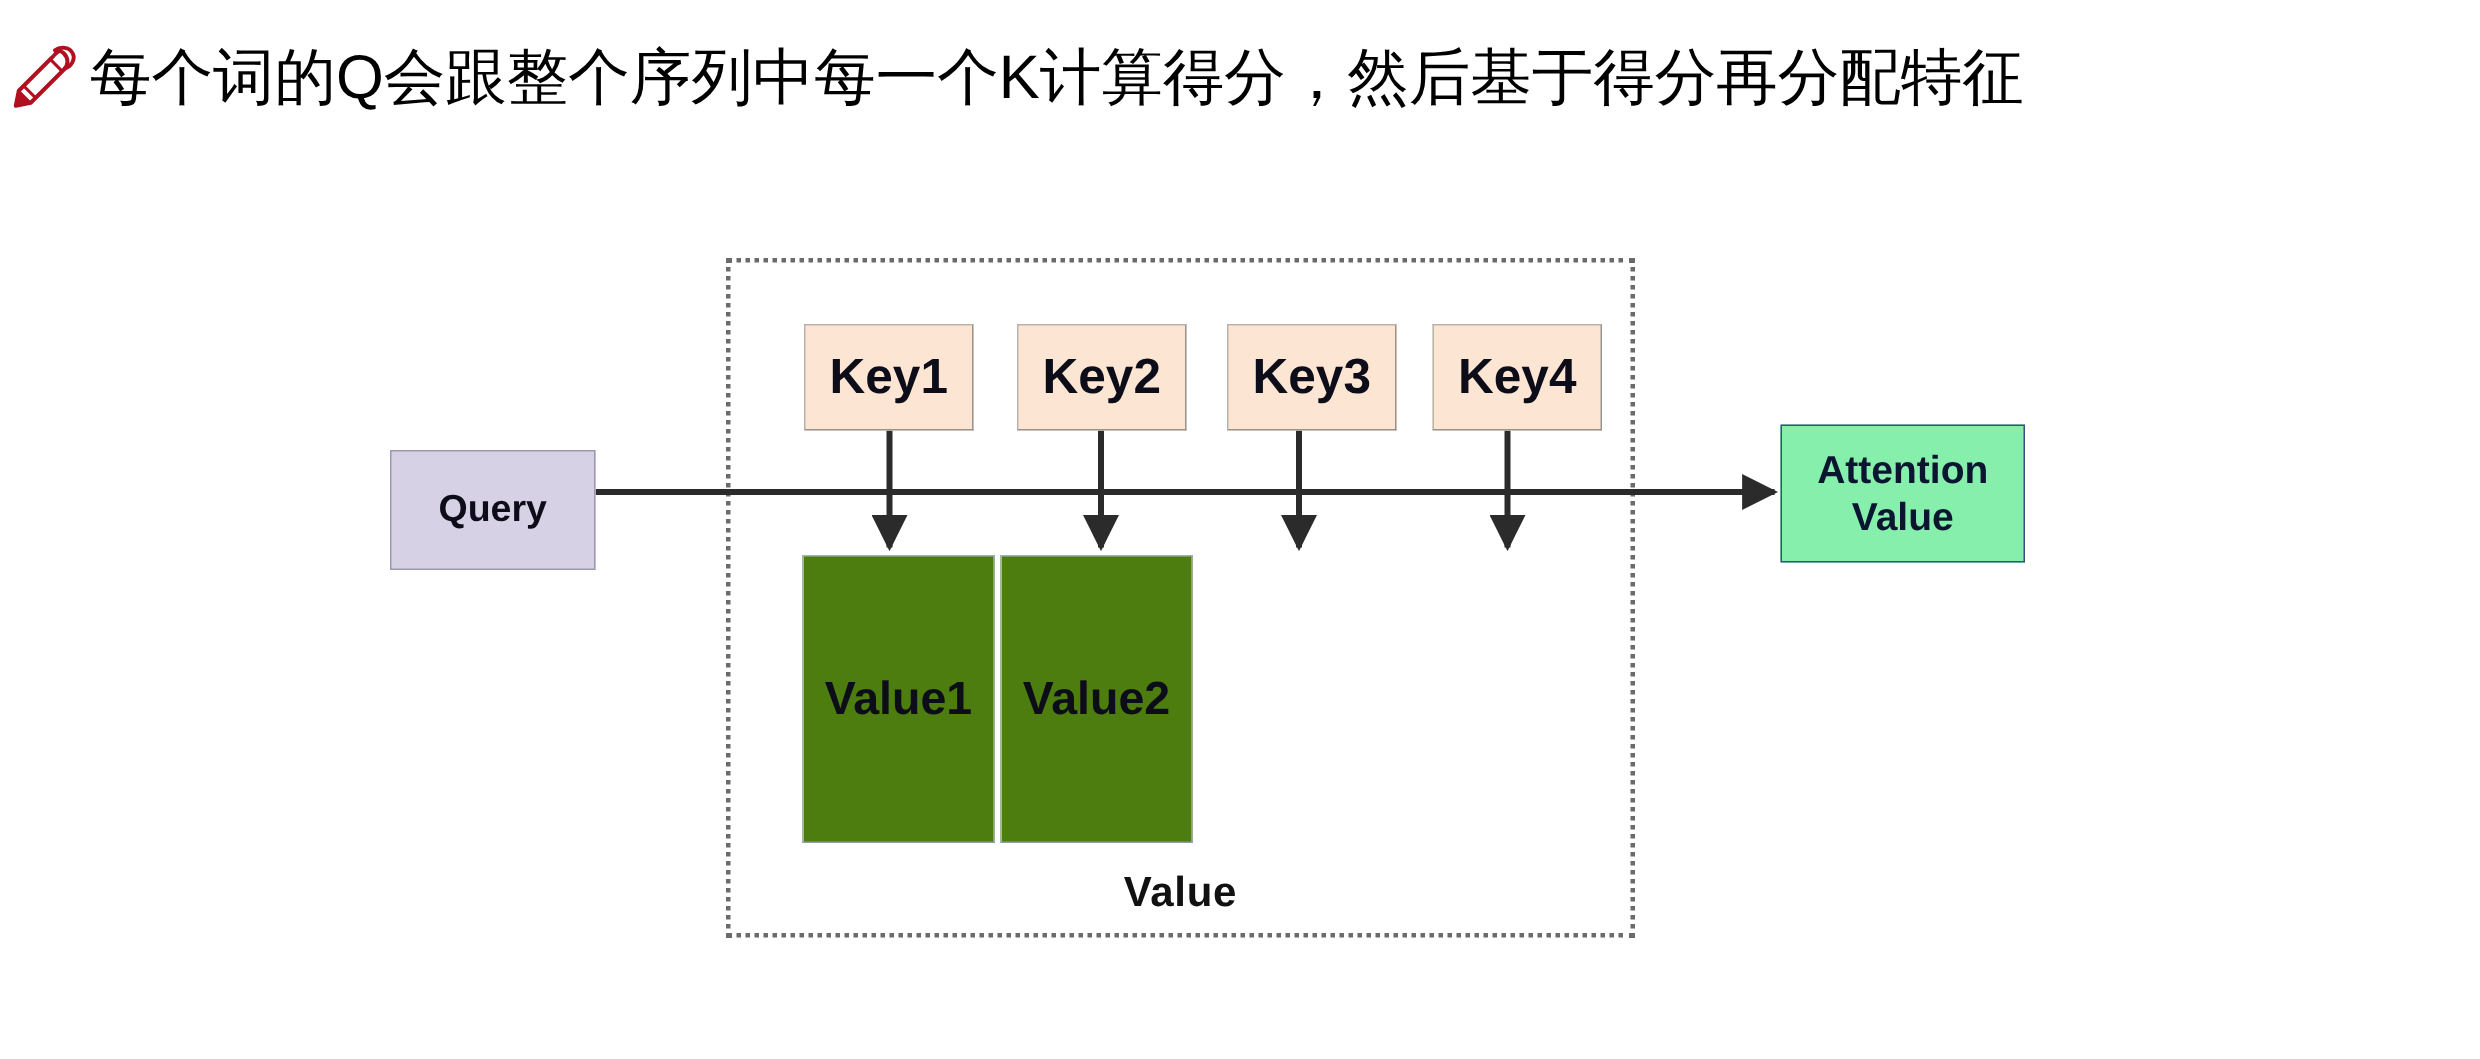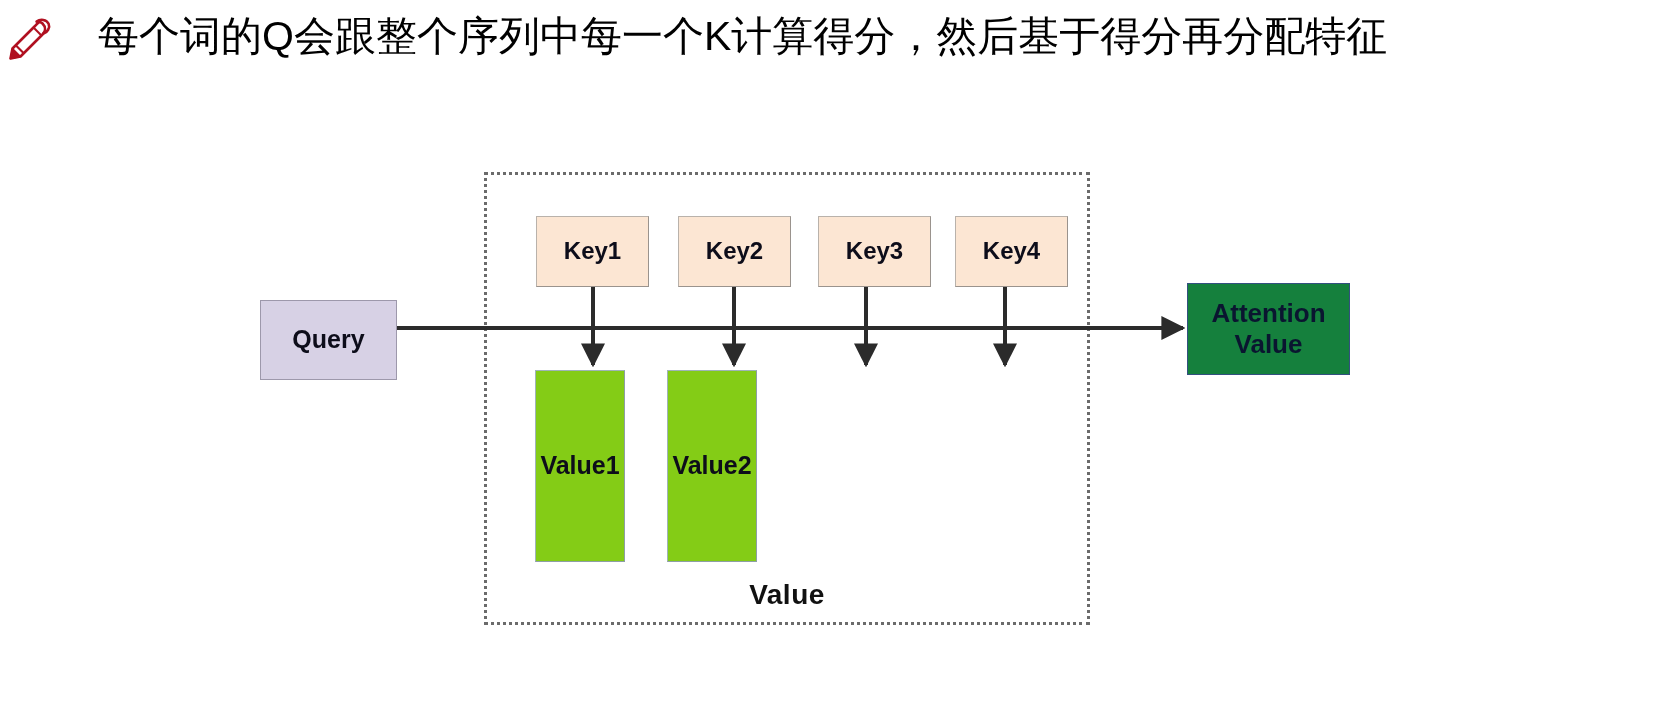--- a/index.html
+++ b/index.html
@@ -19,22 +19,21 @@
   }
 
   
   #title-row {
     position: absolute;
     left: 0;
     top: 14px;
     width: 1653px;
     height: 76px;
     display: flex;
-    align-items: flex-start;
-    gap: 38px;
+    align-items: center;
   }
   #pencil-icon {
     width: 52px;
     height: 52px;
     margin-left: 2px;
     margin-right: 6px;
     flex: 0 0 auto;
     display: block;
   }
   #title-text {
@@ -88,46 +87,46 @@
     text-align: center;
     font-weight: bold;
     color: #0d0d1a;
     line-height: 1.18;
   }
   .key-box {
     background: #fce6d3;
     border: 1px solid #b9b2ab;
     border-right-color: #9a938d;
     border-bottom-color: #9a938d;
-    font-size: 24px;
+    font-size: 33px;
     top: 116px;
     height: 71px;
     width: 113px;
   }
   .value-box {
-    background: #84cc16;
+    background: #4d7c0f;
     border: 1px solid #9fb3b8;
     border-right-color: #8d9fa4;
     border-bottom-color: #8d9fa4;
-    font-size: 25px;
+    font-size: 31px;
     top: 270px;
     height: 192px;
-    width: 90px;
+    width: 128px;
   }
   #query-box {
     background: #d7d1e5;
     border: 1px solid #9d98ab;
     left: 260px;
     top: 200px;
     width: 137px;
     height: 80px;
     font-size: 25px;
   }
   #attention-box {
-    background: #15803d;
+    background: #86efac;
     border: 1px solid #33507f;
     left: 1187px;
     top: 183px;
     width: 163px;
     height: 92px;
     font-size: 26px;
     color: #0a1530;
   }
 
   

